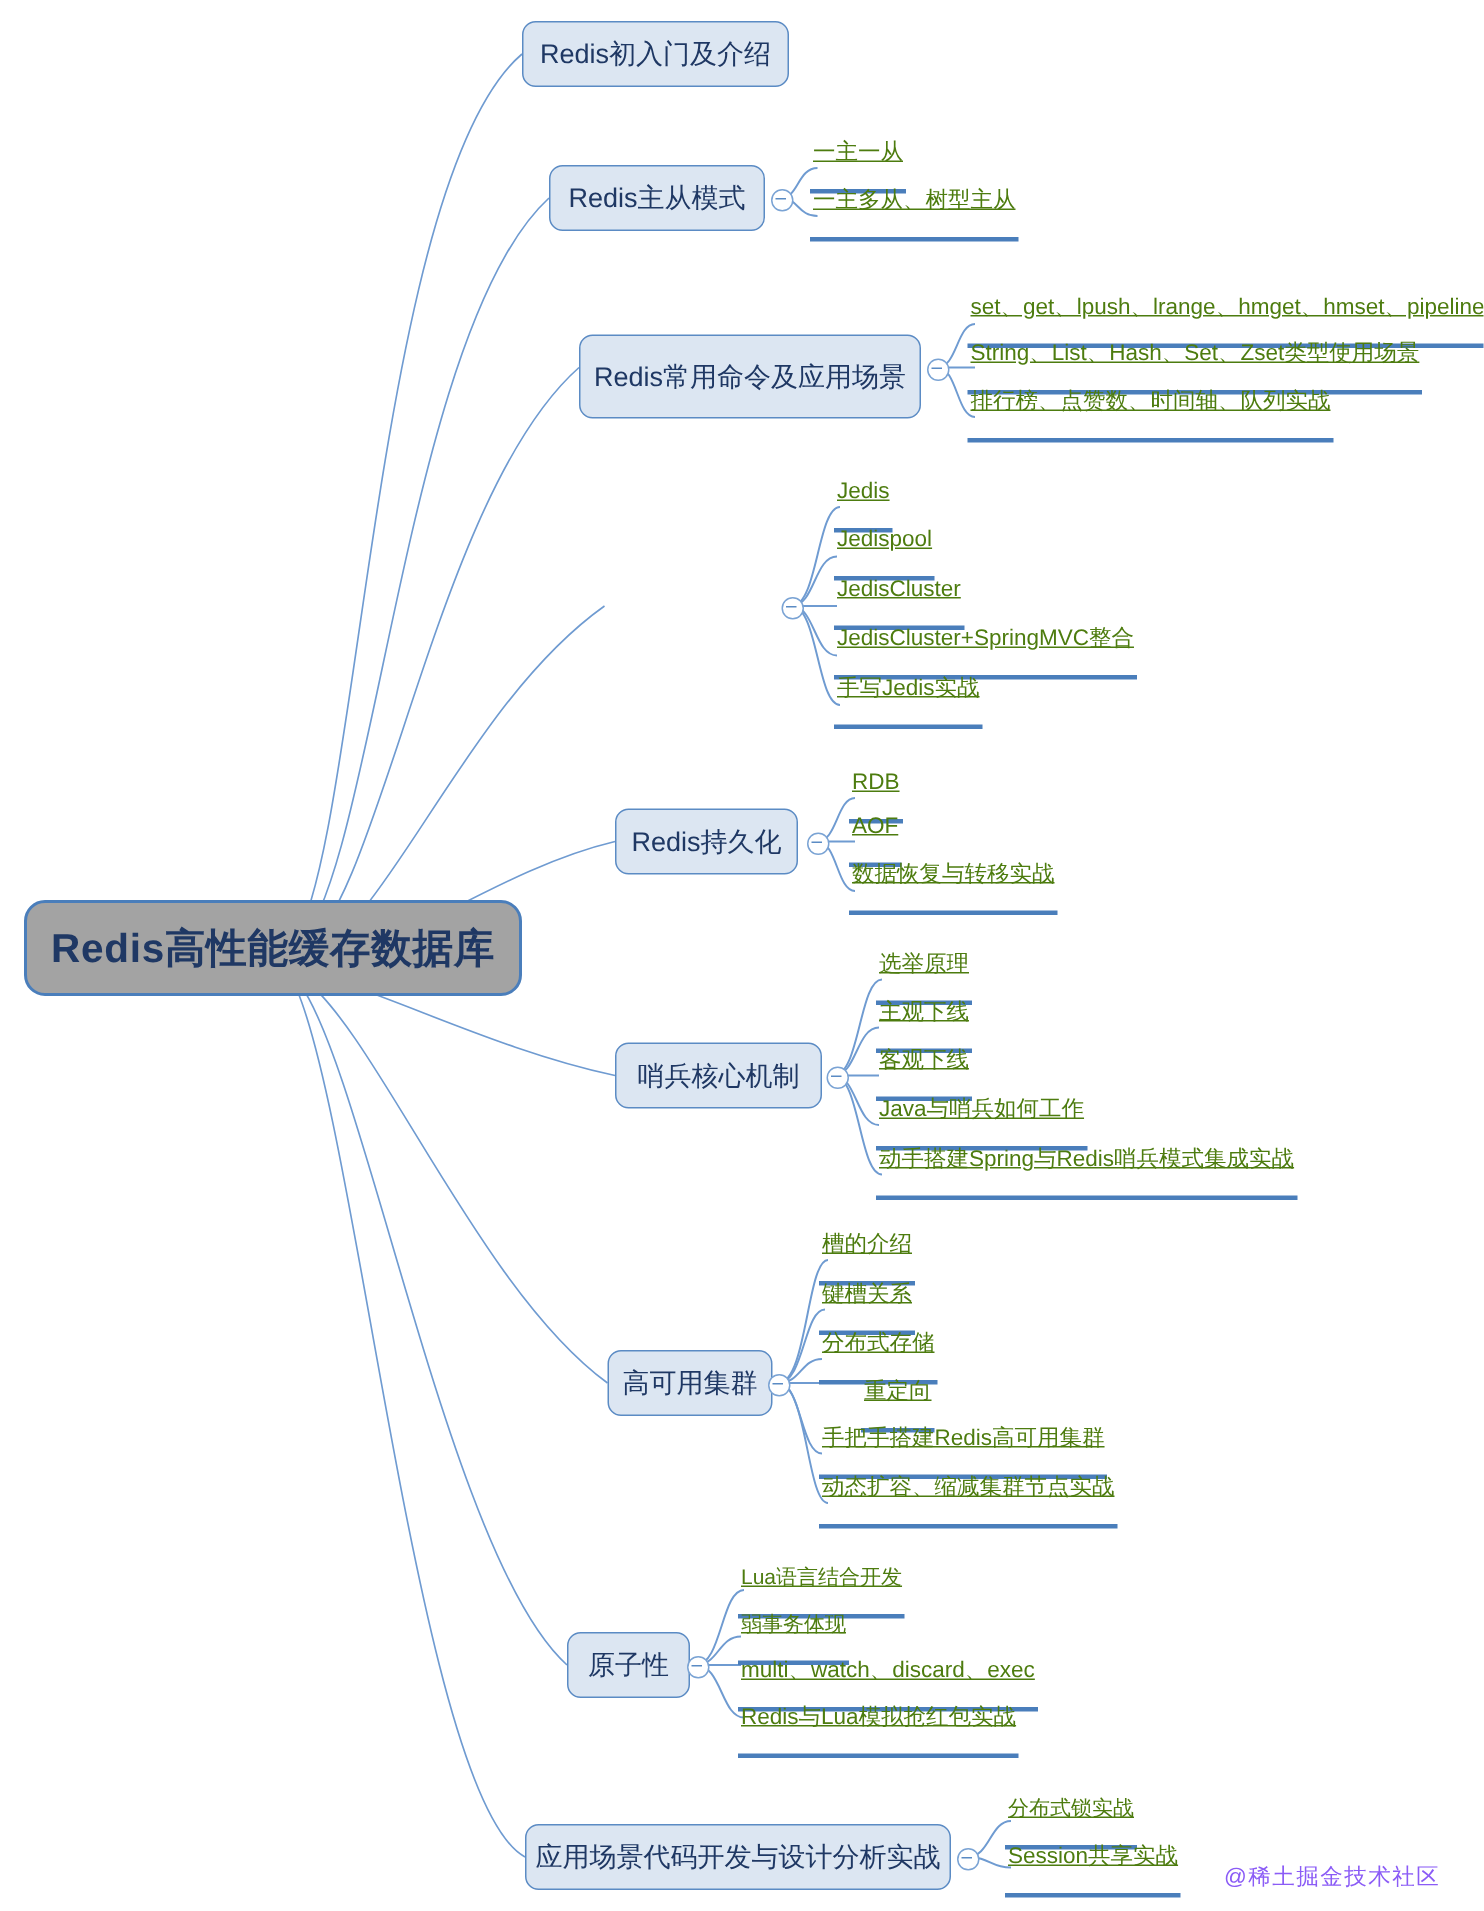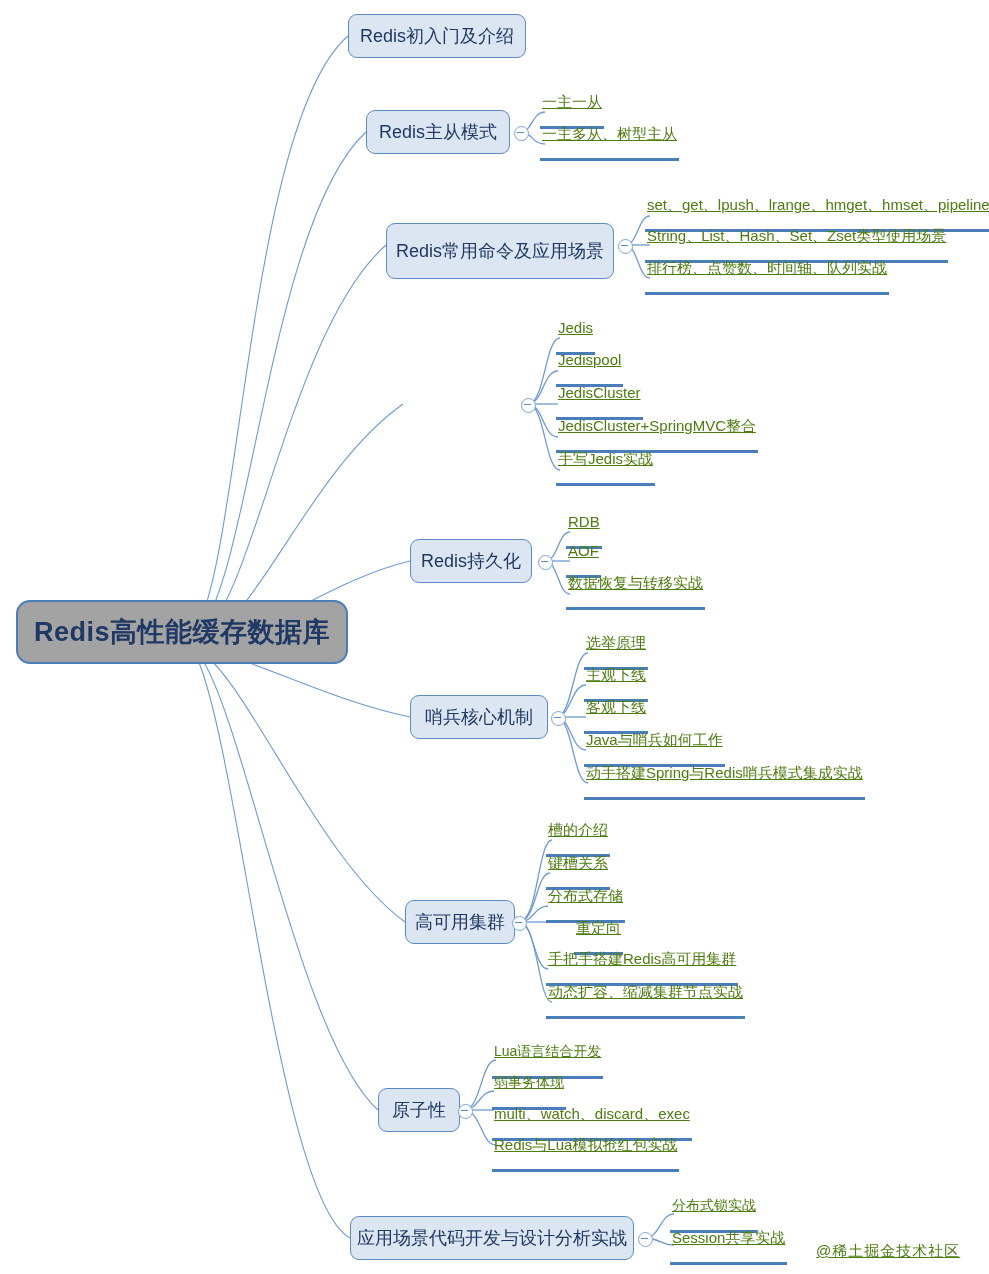--- a/index.html
+++ b/index.html
@@ -58,24 +58,23 @@
     background:#ffffff;
   }
   .toggle::before{
     content:"";position:absolute;left:2px;top:5px;
     width:7px;height:1px;background:#5b8bc4;
   }
   
   .watermark{
     position:absolute;
     font-size:15px;
-    color:#4d7c0f;
+    color:#8b5cf6;
     white-space:nowrap;
     letter-spacing:1px;
-    text-decoration:underline;
   }
 </style>
 </head>
 <body>
 
 <div id="canvas">
 
   <svg class="links" viewBox="0 0 989 1274" xmlns="http://www.w3.org/2000/svg">
     <g fill="none" stroke="#6f9bd1" stroke-width="1.1">
 

